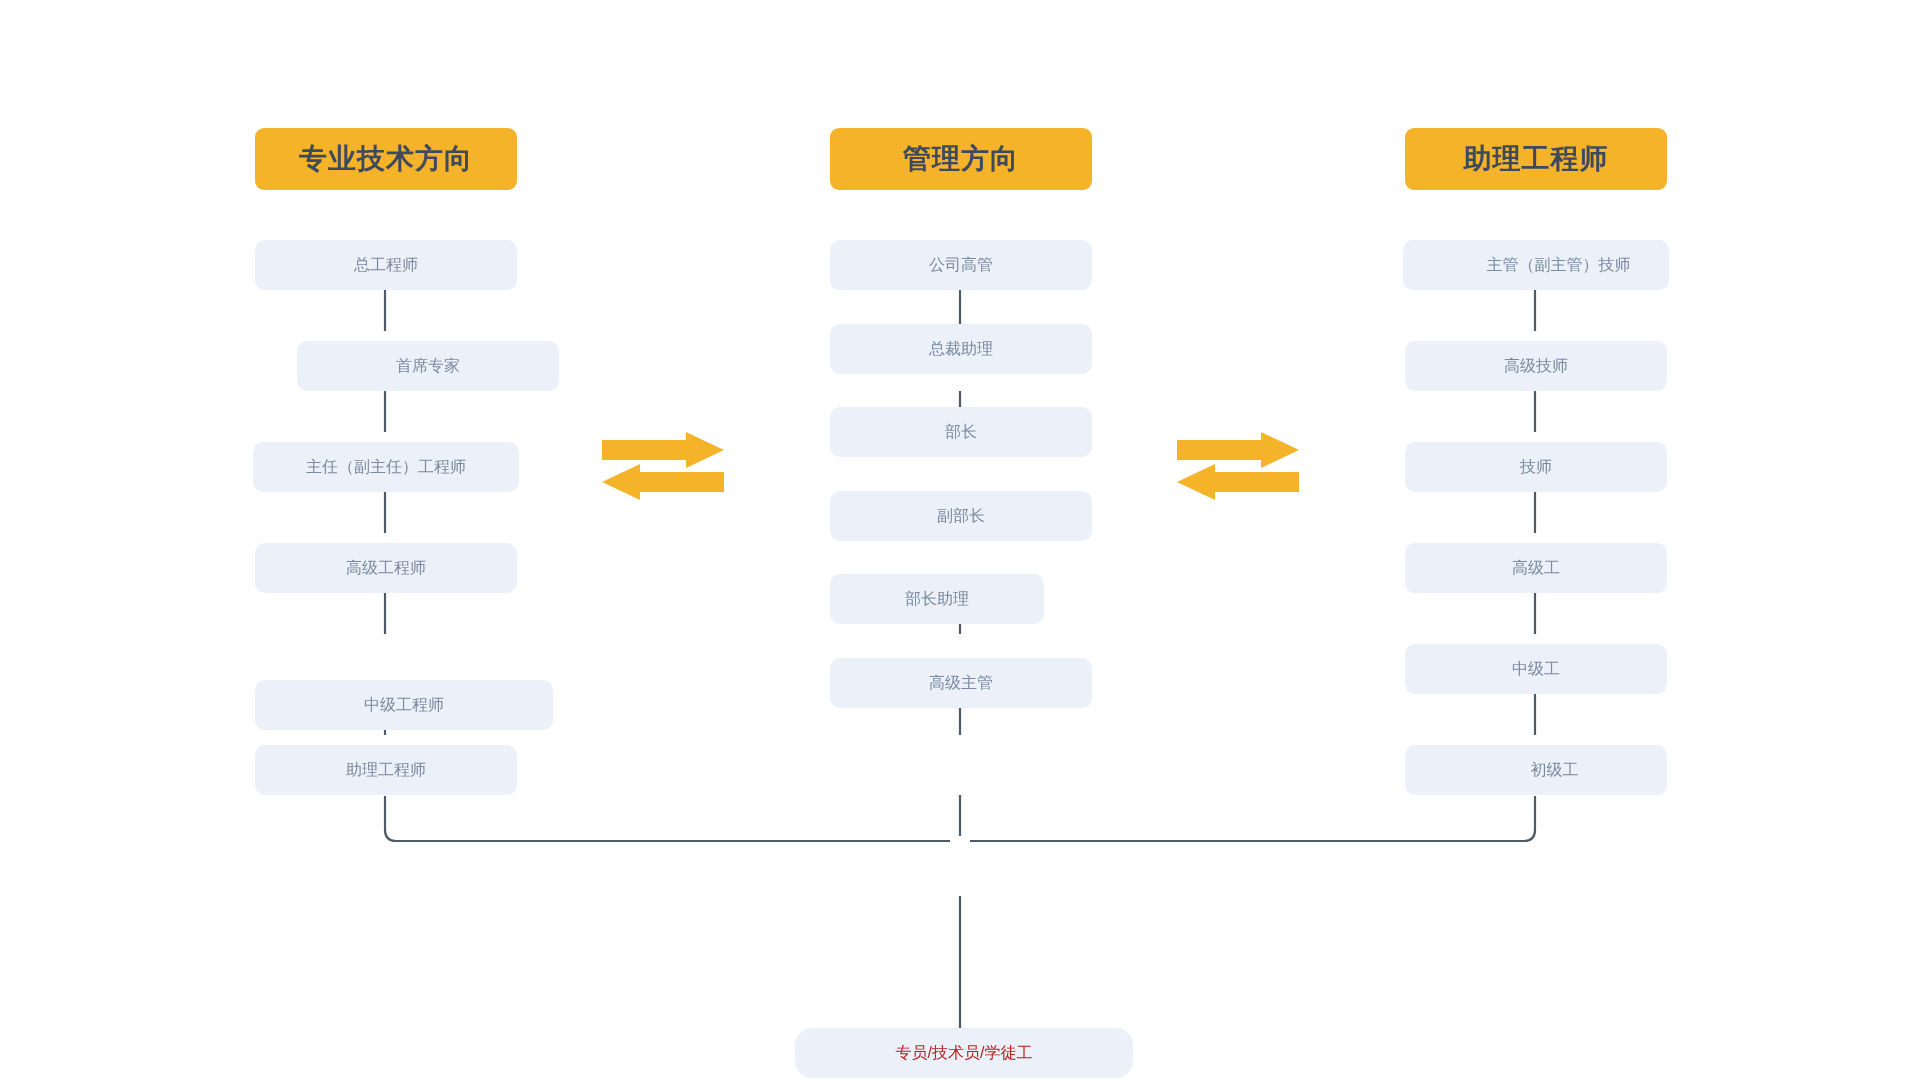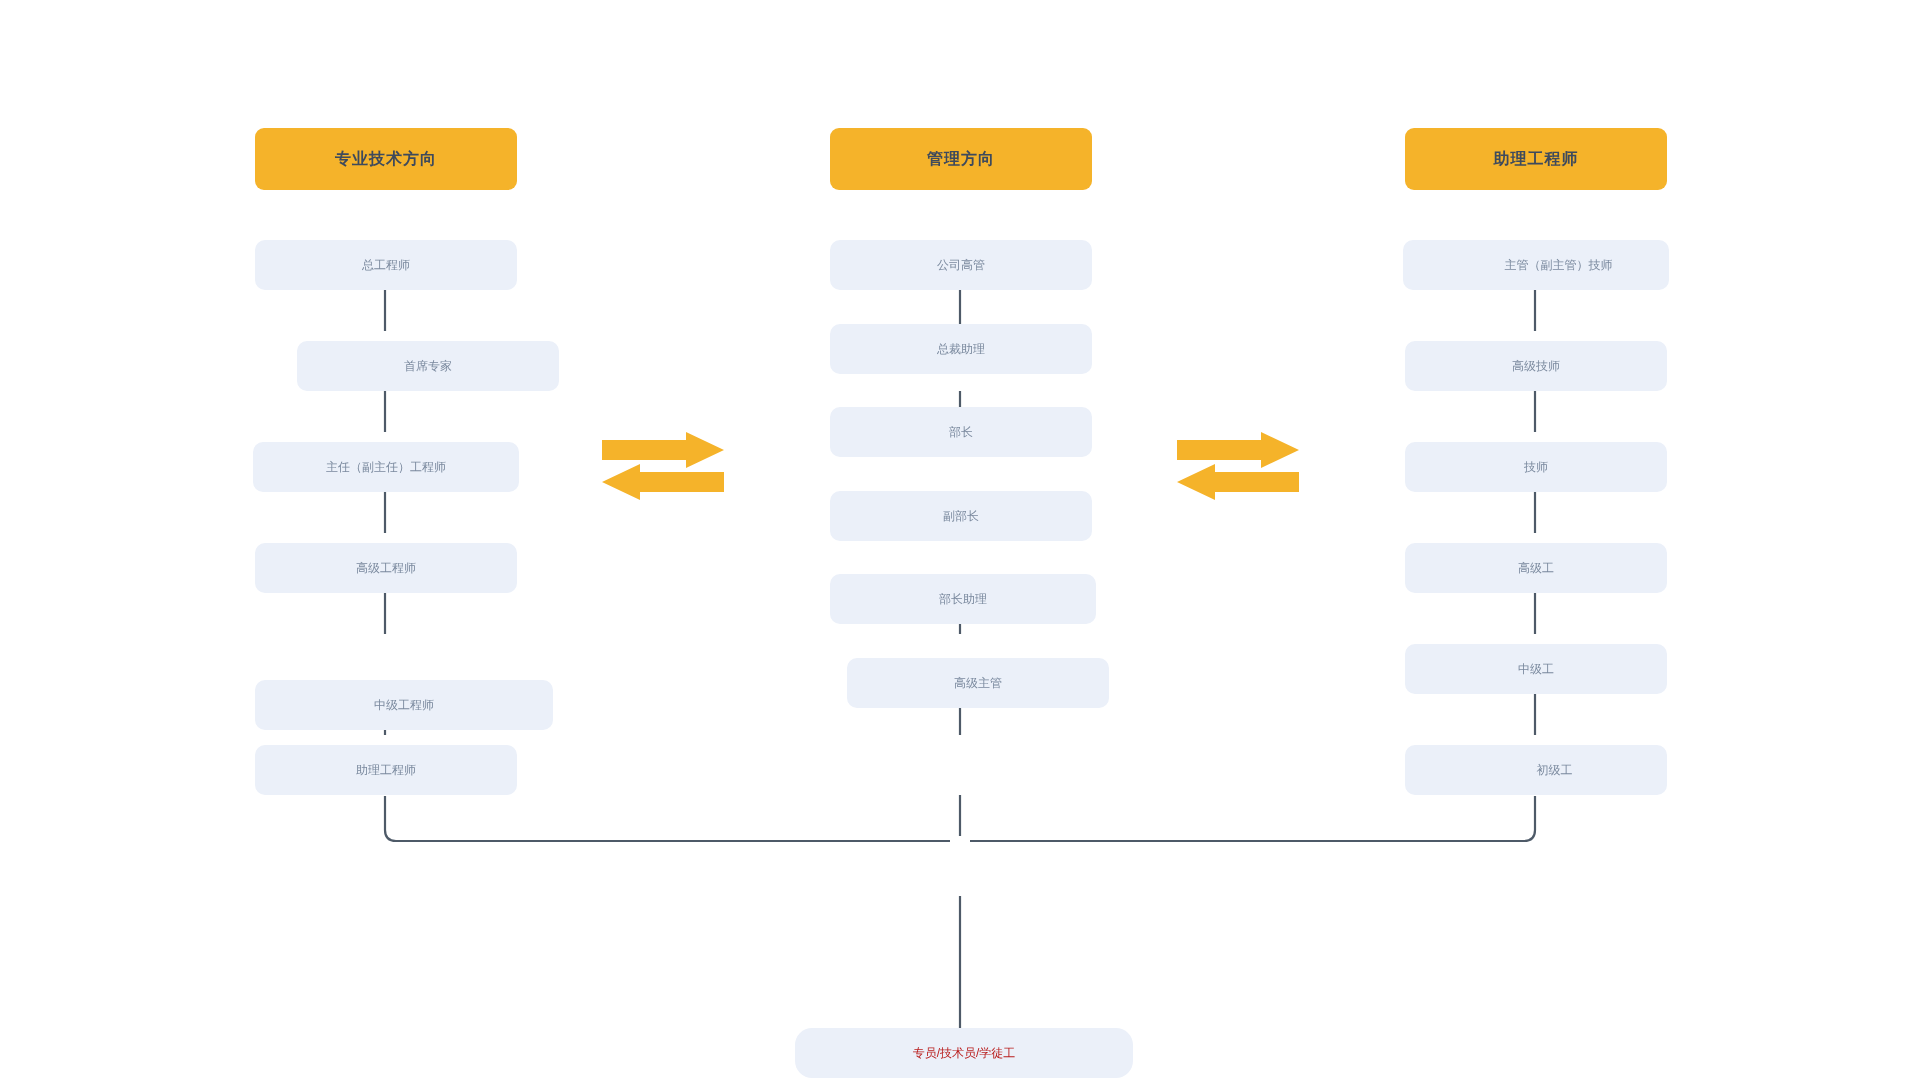--- a/index.html
+++ b/index.html
@@ -32,39 +32,39 @@
     pointer-events: none;
   }
 
   
   .col-header {
     position: absolute;
     height: 62px;
     border-radius: 9px;
     background: #F5B32A;
     color: #3E4A5C;
-    font-size: 16px;
+    font-size: 28px;
     font-weight: bold;
     letter-spacing: 1px;
     display: flex;
     align-items: center;
     justify-content: center;
     box-sizing: border-box;
   }
 
   
   .node {
     position: absolute;
     height: 50px;
     border-radius: 10px;
     background: #EBF0F9;
     border: 1.6px solid #4E5A६8;
     border-color: #4E5A68;
     color: #7A899E;
-    font-size: 12px;
+    font-size: 16px;
     display: flex;
     align-items: center;
     justify-content: center;
     box-sizing: border-box;
     white-space: nowrap;
     z-index: 2;
   }
 
   .node.bottom {
     color: #b91c1c;
@@ -125,22 +125,22 @@
   <div class="node" style="left:255px; top:341px; width:262px;margin-left:42px;">首席专家</div>
   <div class="node" style="left:253px; top:442px; width:266px;">主任（副主任）工程师</div>
   <div class="node" style="left:255px; top:543px; width:262px;">高级工程师</div>
   <div class="node" style="left:255px; top:680px; width:298px;">中级工程师</div>
   <div class="node" style="left:255px; top:745px; width:262px;">助理工程师</div>
 
   <div class="node" style="left:830px; top:240px; width:262px;">公司高管</div>
   <div class="node" style="left:830px; top:324px; width:262px;">总裁助理</div>
   <div class="node" style="left:830px; top:407px; width:262px;">部长</div>
   <div class="node" style="left:830px; top:491px; width:262px;">副部长</div>
-  <div class="node" style="left:830px; top:574px; width:266px;">部长助理</div>
-  <div class="node" style="left:830px; top:658px; width:262px;margin-left:17px;">高级主管</div>
+  <div class="node" style="left:830px; top:574px; width:214px;">部长助理</div>
+  <div class="node" style="left:830px; top:658px; width:262px;">高级主管</div>
 
   <div class="node" style="left:1403px; top:240px; width:266px;padding-left:45px;">主管（副主管）技师</div>
   <div class="node" style="left:1405px; top:341px; width:262px;">高级技师</div>
   <div class="node" style="left:1405px; top:442px; width:262px;">技师</div>
   <div class="node" style="left:1405px; top:543px; width:262px;">高级工</div>
   <div class="node" style="left:1405px; top:644px; width:262px;">中级工</div>
   <div class="node" style="left:1405px; top:745px; width:262px;padding-left:37px;">初级工</div>
 
   <div class="node bottom" style="left:795px; top:1028px; width:338px;">专员/技术员/学徒工</div>
 

